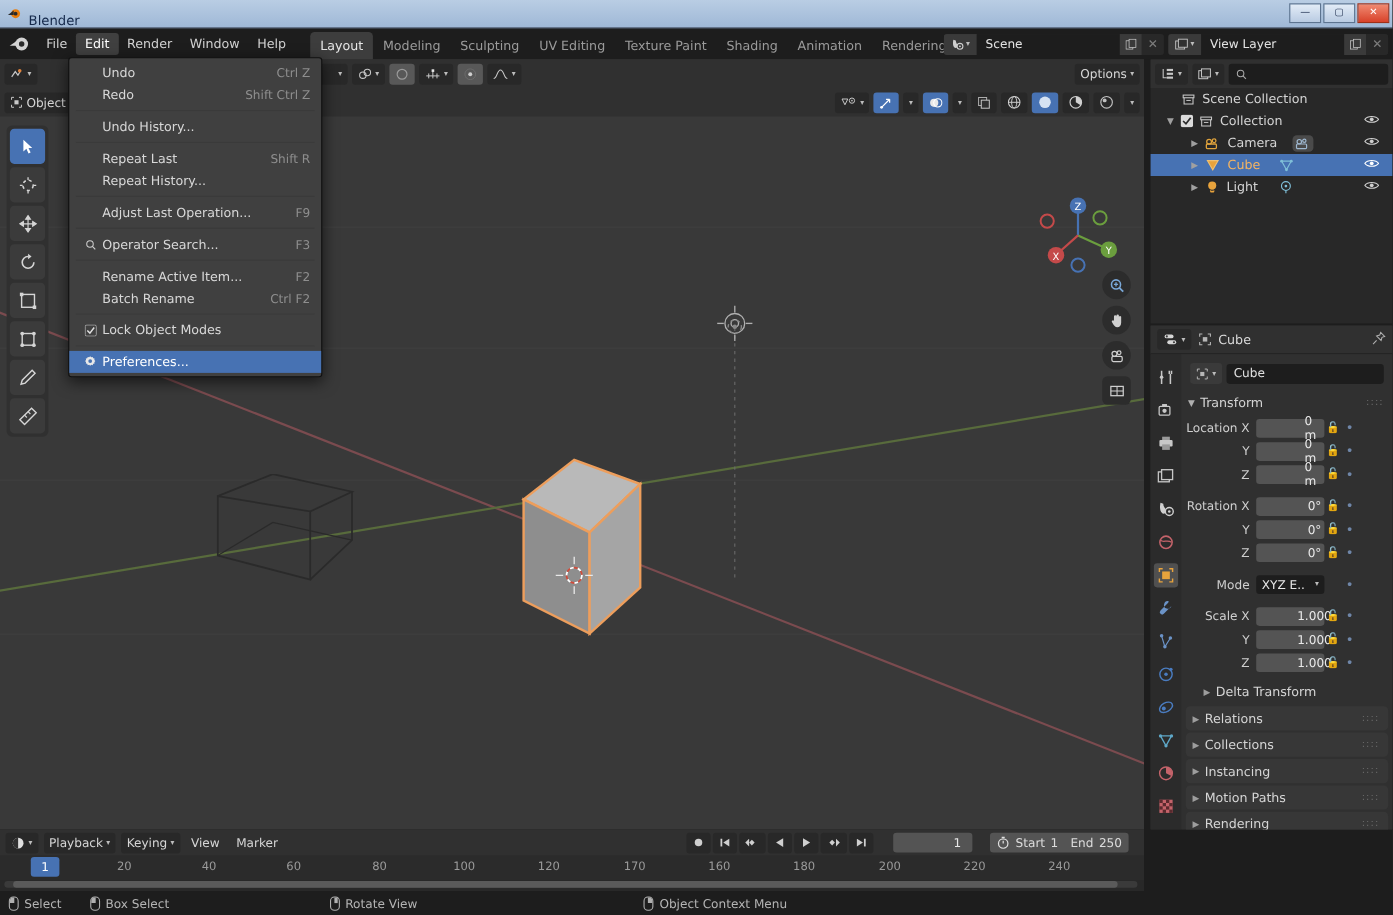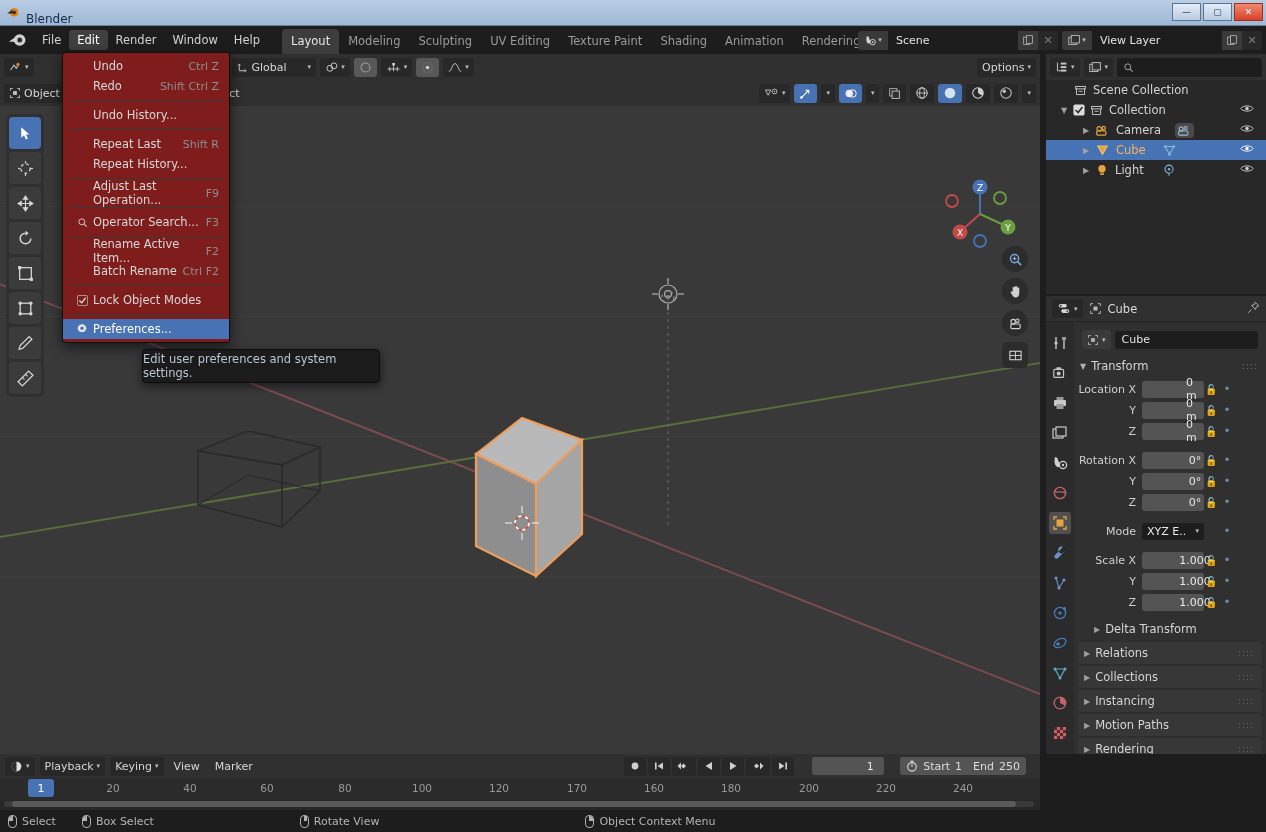--- a/index.html
+++ b/index.html
@@ -129,22 +129,22 @@
   .statusbar { position: absolute; left: 0; top: 810px; width: 1266px; height: 22px; background: #1d1d1d; display: flex; align-items: center; padding: 0 8px; font-size: 11px; color: #b4b4b4; }
   .sb-item { display: flex; align-items: center; gap: 5px; margin-right: 26px; }
   .sb-right { margin-left: auto; color: #b4b4b4; }
   .mouse { width: 9px; height: 13px; border: 1px solid #b0b0b0; border-radius: 4px; position: relative; display:inline-block; }
   .mouse.l::before { content:''; position:absolute; left:0; top:0; width:4px; height:5px; background:#b0b0b0; border-radius:3px 0 0 0; }
   .mouse.m::before { content:''; position:absolute; left:3px; top:0; width:3px; height:5px; background:#b0b0b0; }
   .mouse.r::before { content:''; position:absolute; right:0; top:0; width:4px; height:5px; background:#b0b0b0; border-radius:0 3px 0 0; }
 
   
   .dropdown {
-    position: absolute; left: 62px; top: 52px; width: 168px;
-    background: #7f1d1d; border: 1px solid #101010; border-radius: 3px;
+    position: absolute; left: 62px; top: 52px; width: 231px;
+    background: #404040; border: 1px solid #101010; border-radius: 3px;
     box-shadow: 0 4px 14px rgba(0,0,0,.6); padding: 3px 0; z-index: 50;
   }
   .dd-item { height: 20px; display: flex; align-items: center; padding: 0 10px 0 12px; font-size: 11.5px; color: #d8d8d8; position: relative; }
   .dd-item .sc { margin-left: auto; color: #8e8e8e; font-size: 11px; }
   .dd-item.hl { background: #4772b3; color: #fff; }
   .dd-sep { height: 1px; background: #3a3a3a; margin: 4px 6px; }
   .dd-icon { position: absolute; left: 12px; width: 14px; display: flex; align-items: center; justify-content: center; }
   .dd-text-ind { padding-left: 18px; }
 
   .tooltip {
@@ -1099,17 +1099,14 @@
       <span class="dd-icon">
         <svg width="12" height="12" viewBox="0 0 16 16">
             <path d="M8 1.2 L9.3 2.4 L11 2 L11.6 3.7 L13.3 4 L13 5.7 L14.2 7 L13 8.3 L13.3 10 L11.6 10.3 L11 12 L9.3 11.6 L8 12.8 L6.7 11.6 L5 12 L4.4 10.3 L2.7 10 L3 8.3 L1.8 7 L3 5.7 L2.7 4 L4.4 3.7 L5 2 L6.7 2.4 Z" fill="#e8e8e8"></path>
             <circle cx="8" cy="7" r="2.3" fill="#4772b3"></circle>
           </svg>
       </span>
       <span class="dd-text-ind">Preferences...</span>
     </div>
   </div>
 
-  <div class="tooltip">
-    <span>Edit user preferences and system settings.</span>
-  </div>
 
 </div>
 
 </body></html>

